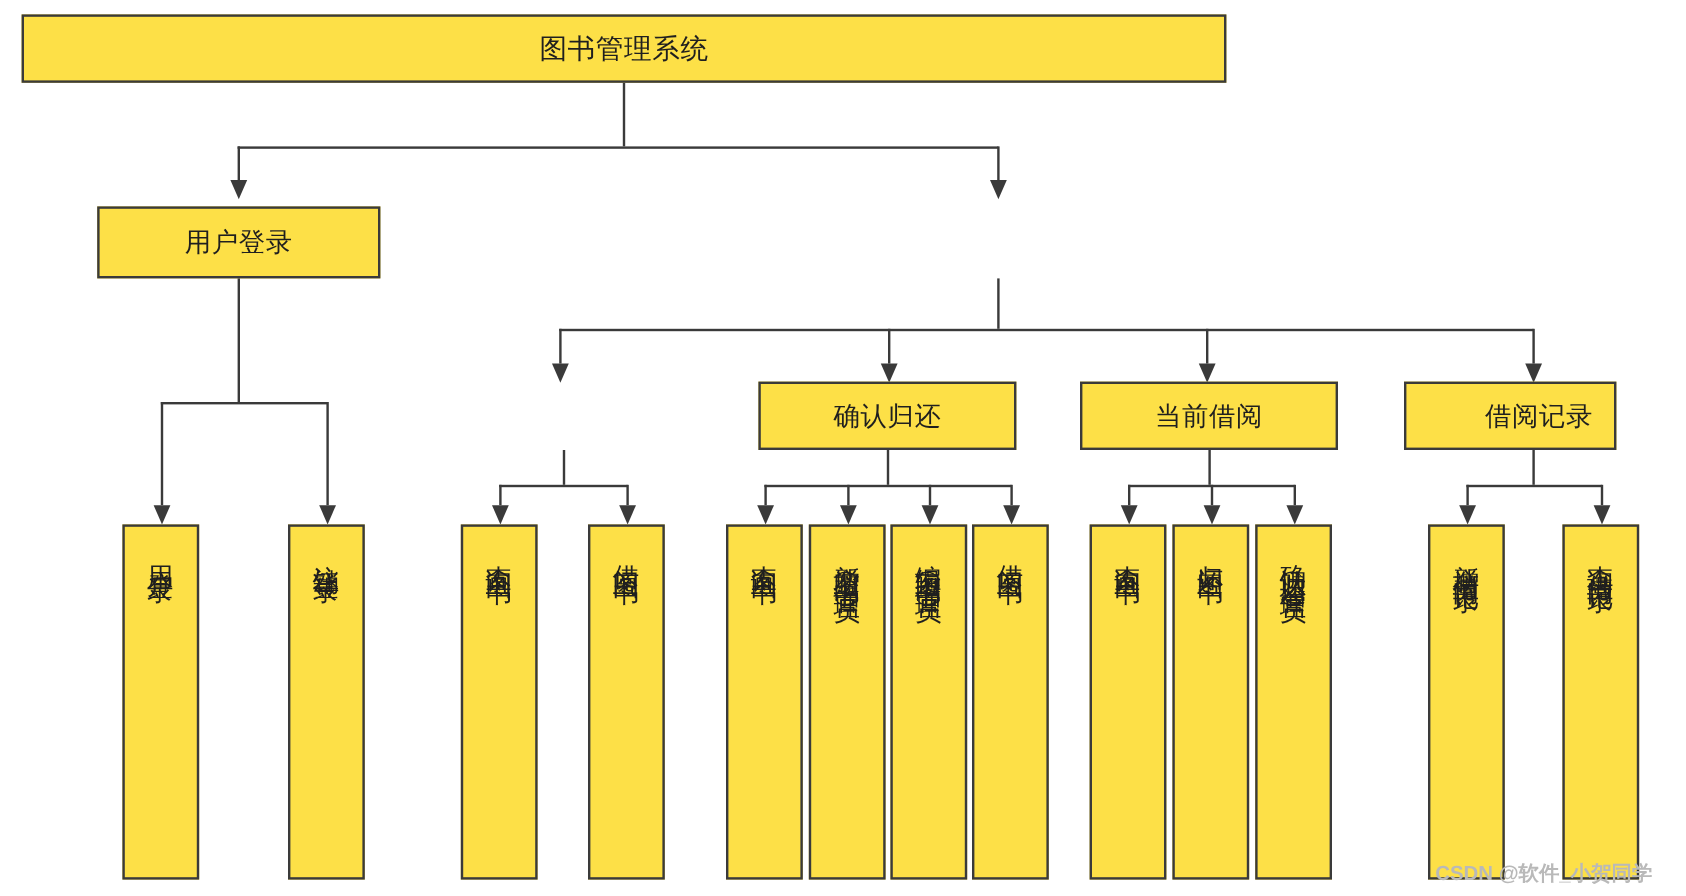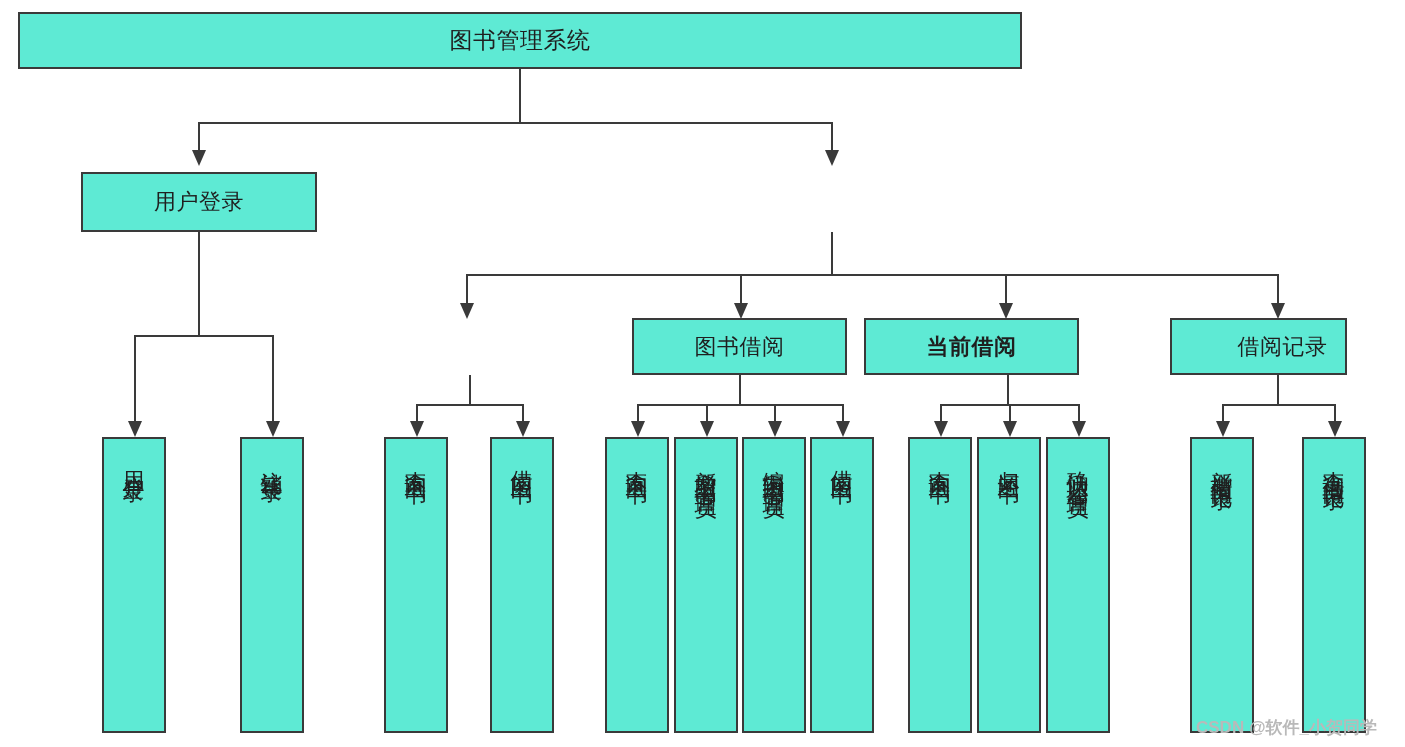--- a/index.html
+++ b/index.html
@@ -12,21 +12,21 @@
     position:relative;
     width:1405px;
     height:747px;
     background:#ffffff;
     overflow:hidden;
   }
   
   .node{
     position:absolute;
     box-sizing:border-box;
-    background:#5eead4;
+    background:#fde047;
     border:2px solid #3a3a3a;
     display:flex;
     align-items:center;
     justify-content:center;
     text-align:center;
     color:#1f1f1f;
   }
   .node .label{
     display:block;
     letter-spacing:0.5px;
@@ -114,23 +114,23 @@
   <div class="vline" style="left:466px;top:274px;height:29px;"></div>
   <div class="vline" style="left:740px;top:274px;height:29px;"></div>
   <div class="vline" style="left:1005px;top:274px;height:29px;"></div>
   <div class="vline" style="left:1277px;top:274px;height:29px;"></div>
   <div class="arrow" style="left:460px;top:303px;"></div>
   <div class="arrow" style="left:734px;top:303px;"></div>
   <div class="arrow" style="left:999px;top:303px;"></div>
   <div class="arrow" style="left:1271px;top:303px;"></div>
 
   <div class="node horiz" style="left:632px;top:318px;width:215px;height:57px;">
-    <span class="label">图书借阅</span>
-  </div>
-  <div class="node horiz" style="left:864px;top:318px;width:215px;height:57px;font-weight:bold;">
+    <span class="label">确认归还</span>
+  </div>
+  <div class="node horiz" style="left:900px;top:318px;width:215px;height:57px;">
     <span class="label">当前借阅</span>
   </div>
   <div class="node horiz" style="left:1170px;top:318px;width:177px;height:57px;padding-left:48px;">
     <span class="label">借阅记录</span>
   </div>
 
   <div class="vline" style="left:469px;top:375px;height:29px;"></div>
   <div class="hline" style="left:416px;top:404px;width:107px;"></div>
   <div class="vline" style="left:416px;top:404px;height:17px;"></div>
   <div class="vline" style="left:522px;top:404px;height:17px;"></div>

